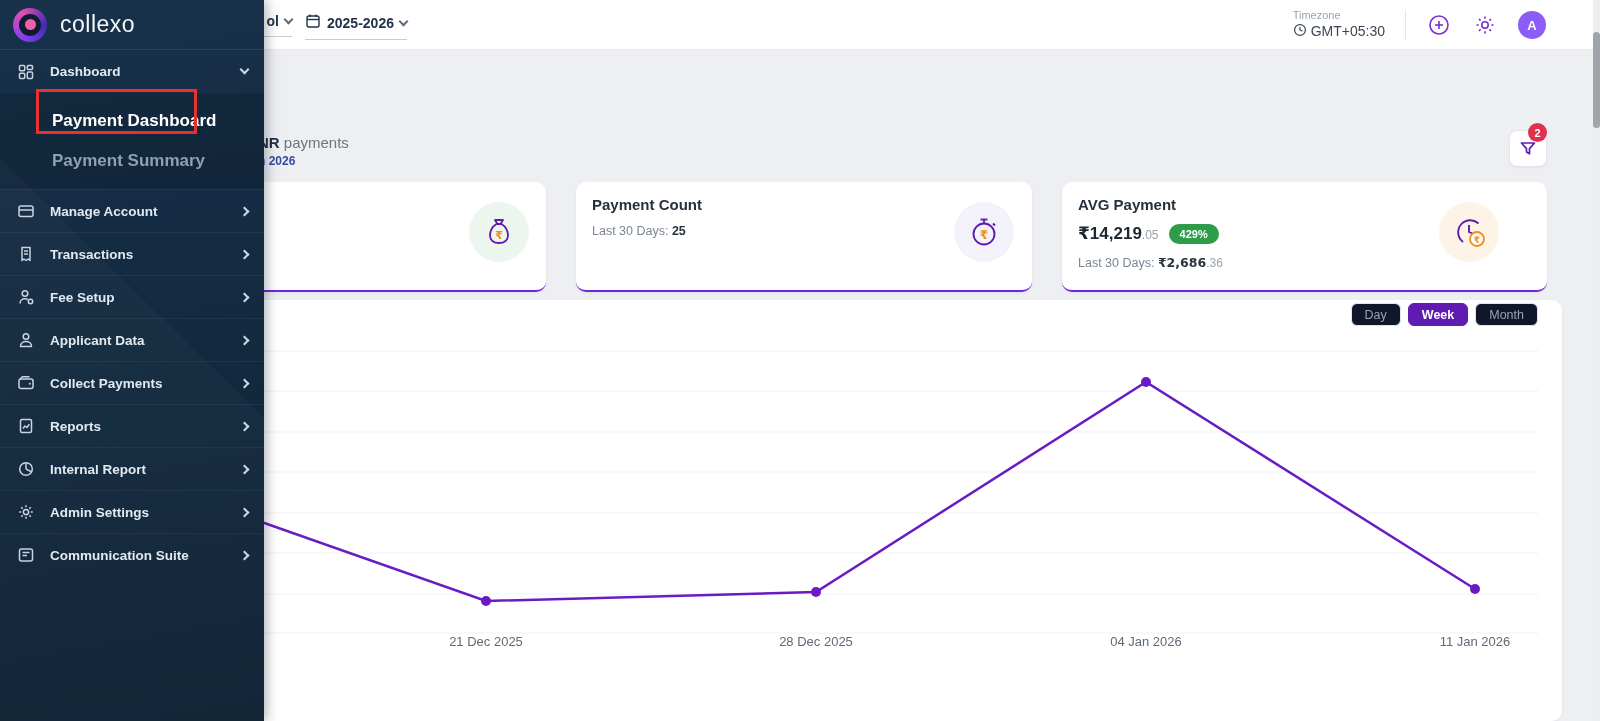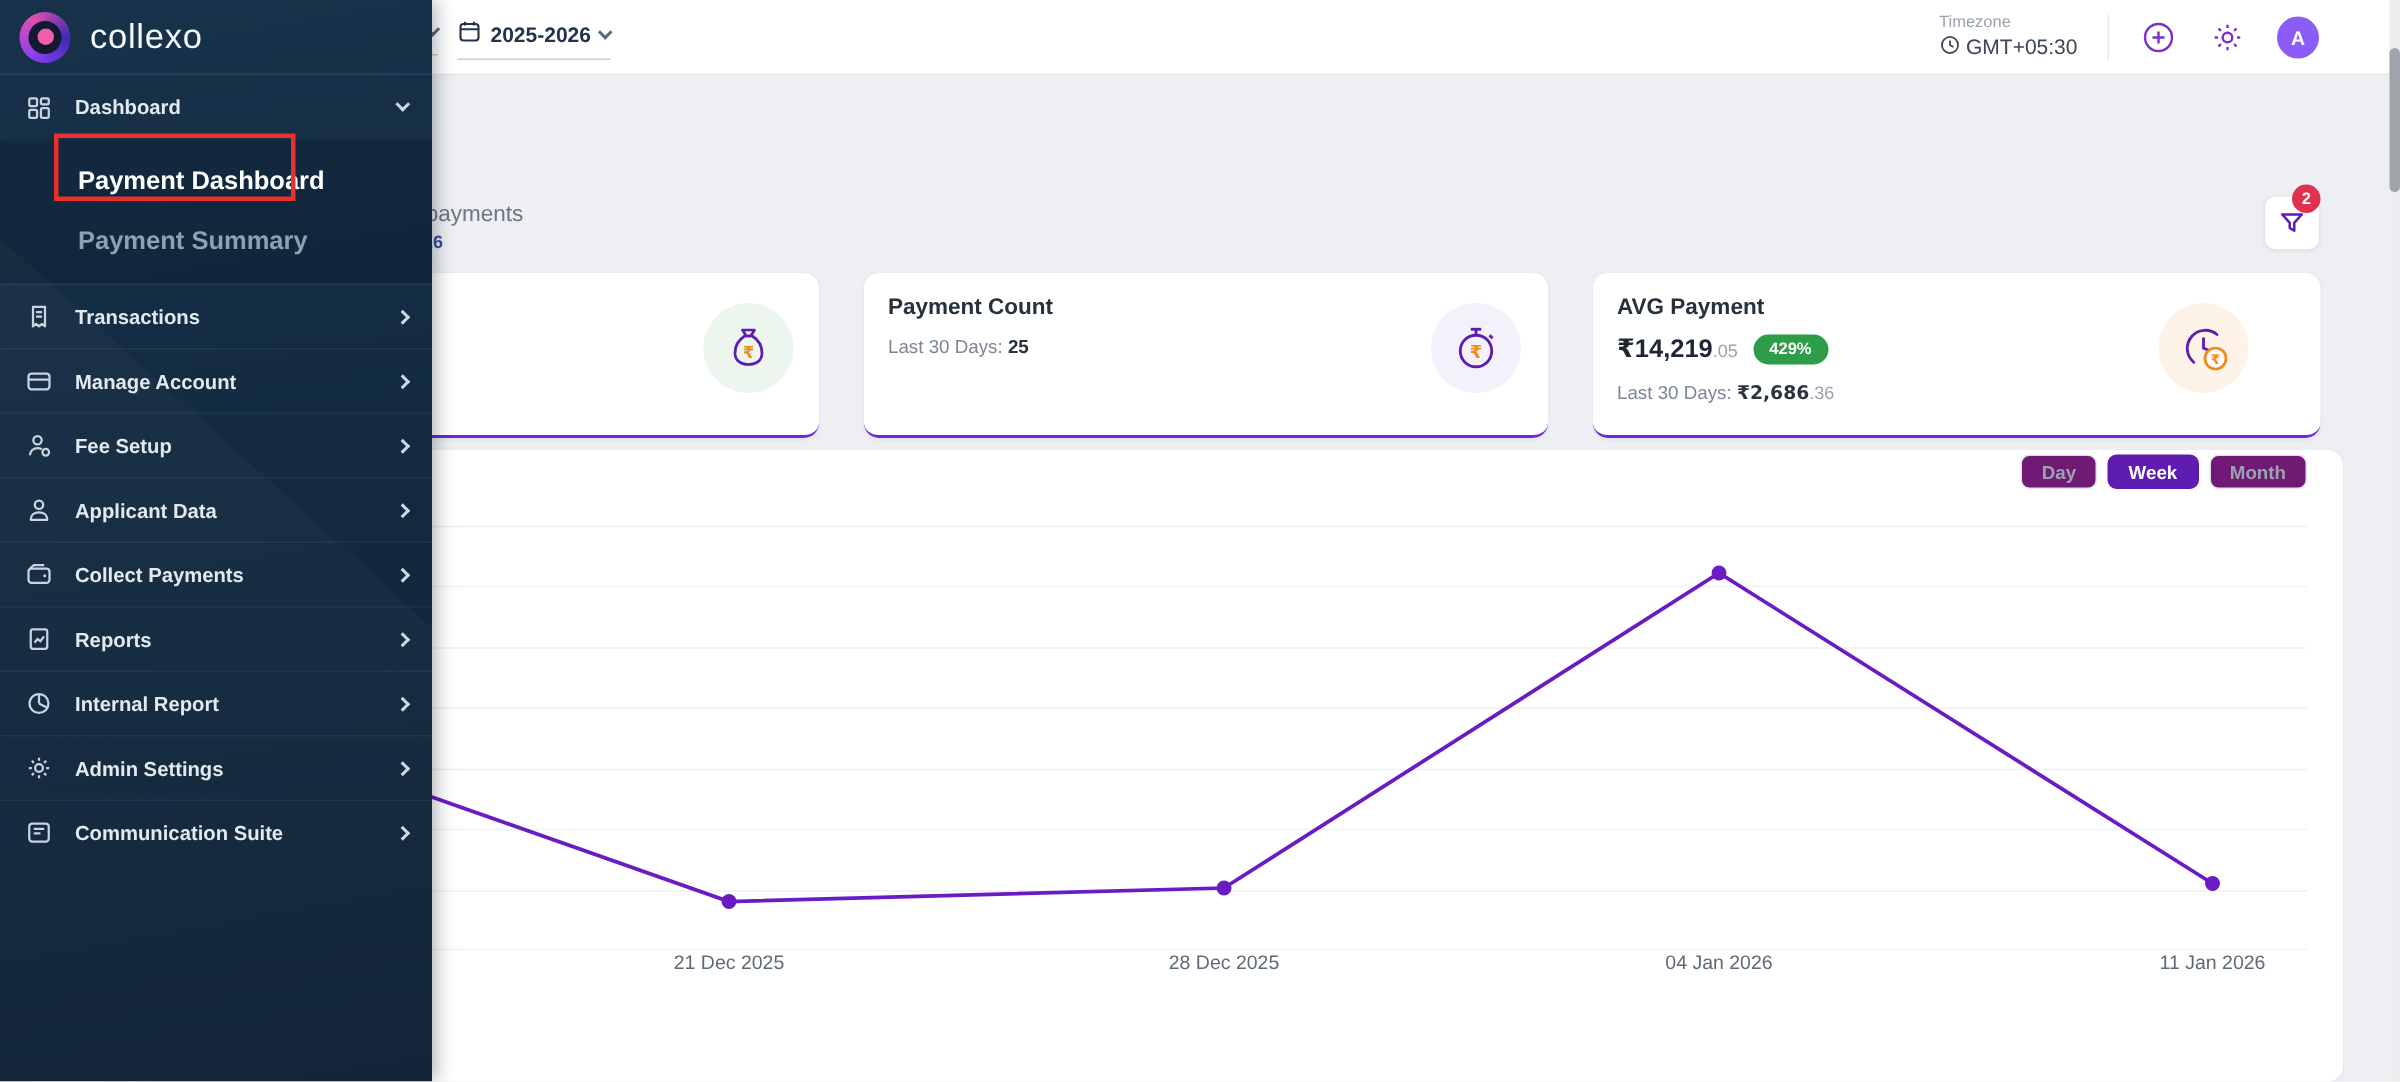--- a/index.html
+++ b/index.html
@@ -87,33 +87,33 @@
   .card-3 .card-icon-wrap { right:48px; background:#fdf3e7; }
 
   
   .chart-card {
     position:absolute; left:90px; top:250px; width:1472px; height:421px;
     background:#fff; border-radius:10px; box-shadow:0 1px 3px rgba(16,24,40,.06);
   }
   .seg-group { position:absolute; top:3px; right:24px; display:flex; gap:7px; }
   .seg-btn {
     height:23px; padding:0 13px; border-radius:6px; border:1px solid #dfe3ea;
-    background:#701a75; color:#9aa3b0; font-size:12.5px; font-weight:700;
+    background:#0f172a; color:#9aa3b0; font-size:12.5px; font-weight:400;
     display:flex; align-items:center; cursor:pointer; font-family:inherit;
   }
   .seg-btn.selected { background:#5e1db0; border-color:#5e1db0; color:#fff; font-weight:bold; }
   .chart-svg { position:absolute; left:0; top:25px; }
   .x-label {
     position:absolute; top:334px; width:140px; text-align:center;
     font-size:13px; color:#5f6a76;
   }
 
   
   .sidebar {
-    position:absolute; left:0; top:0; width:288px; height:721px; z-index:10;
+    position:absolute; left:0; top:0; width:264px; height:721px; z-index:10;
     background:linear-gradient(170deg,#18324b 0%, #132a40 45%, #0e2134 100%);
     box-shadow:2px 0 12px rgba(6,16,28,.35);
   }
   .sidebar::after {
     content:""; position:absolute; inset:0;
     background:rgba(255,255,255,.025);
     clip-path:polygon(0 22%, 100% 58%, 100% 100%, 0 100%);
     pointer-events:none;
   }
   .logo-row { height:50px; display:flex; align-items:center; gap:13px; padding-left:13px;
@@ -331,43 +331,43 @@
       <span class="sub-label">Payment Dashboard</span>
     </div>
     <div class="sub-item">
       <span class="sub-label">Payment Summary</span>
     </div>
   </div>
 
   <div class="menu-item">
     <span class="menu-icon">
       <svg width="18" height="18" viewBox="0 0 18 18" fill="none" stroke="#c9d4df" stroke-width="1.5">
+        <rect x="2" y="4" width="14" height="10.5" rx="2"></rect>
+          <line x1="2" y1="8" x2="16" y2="8"></line>
+      </svg>
+    </span>
+    <span class="menu-label">Manage Account</span>
+    <span class="chev-w chev-right"></span>
+  </div>
+
+  <div class="menu-item">
+    <span class="menu-icon">
+      <svg width="18" height="18" viewBox="0 0 18 18" fill="none" stroke="#c9d4df" stroke-width="1.5">
         <path d="M5 2.5h8v13l-2-1.5-2 1.5-2-1.5-2 1.5z" stroke-linejoin="round"></path>
         <line x1="7" y1="6" x2="11" y2="6"></line>
           <line x1="7" y1="9" x2="11" y2="9"></line>
       </svg>
     </span>
     <span class="menu-label">Transactions</span>
     <span class="chev-w chev-right"></span>
   </div>
 
   <div class="menu-item">
     <span class="menu-icon">
       <svg width="18" height="18" viewBox="0 0 18 18" fill="none" stroke="#c9d4df" stroke-width="1.5">
-        <rect x="2" y="4" width="14" height="10.5" rx="2"></rect>
-          <line x1="2" y1="8" x2="16" y2="8"></line>
-      </svg>
-    </span>
-    <span class="menu-label">Manage Account</span>
-    <span class="chev-w chev-right"></span>
-  </div>
-
-  <div class="menu-item">
-    <span class="menu-icon">
-      <svg width="18" height="18" viewBox="0 0 18 18" fill="none" stroke="#c9d4df" stroke-width="1.5">
         <circle cx="8" cy="5.5" r="2.8"></circle>
           <path d="M3 15.5c0-3 2.3-4.8 5-4.8 1 0 2 .25 2.8.75"></path>
         <circle cx="13.5" cy="13.5" r="2.2"></circle>
       </svg>
     </span>
     <span class="menu-label">Fee Setup</span>
     <span class="chev-w chev-right"></span>
   </div>
 
   <div class="menu-item">

